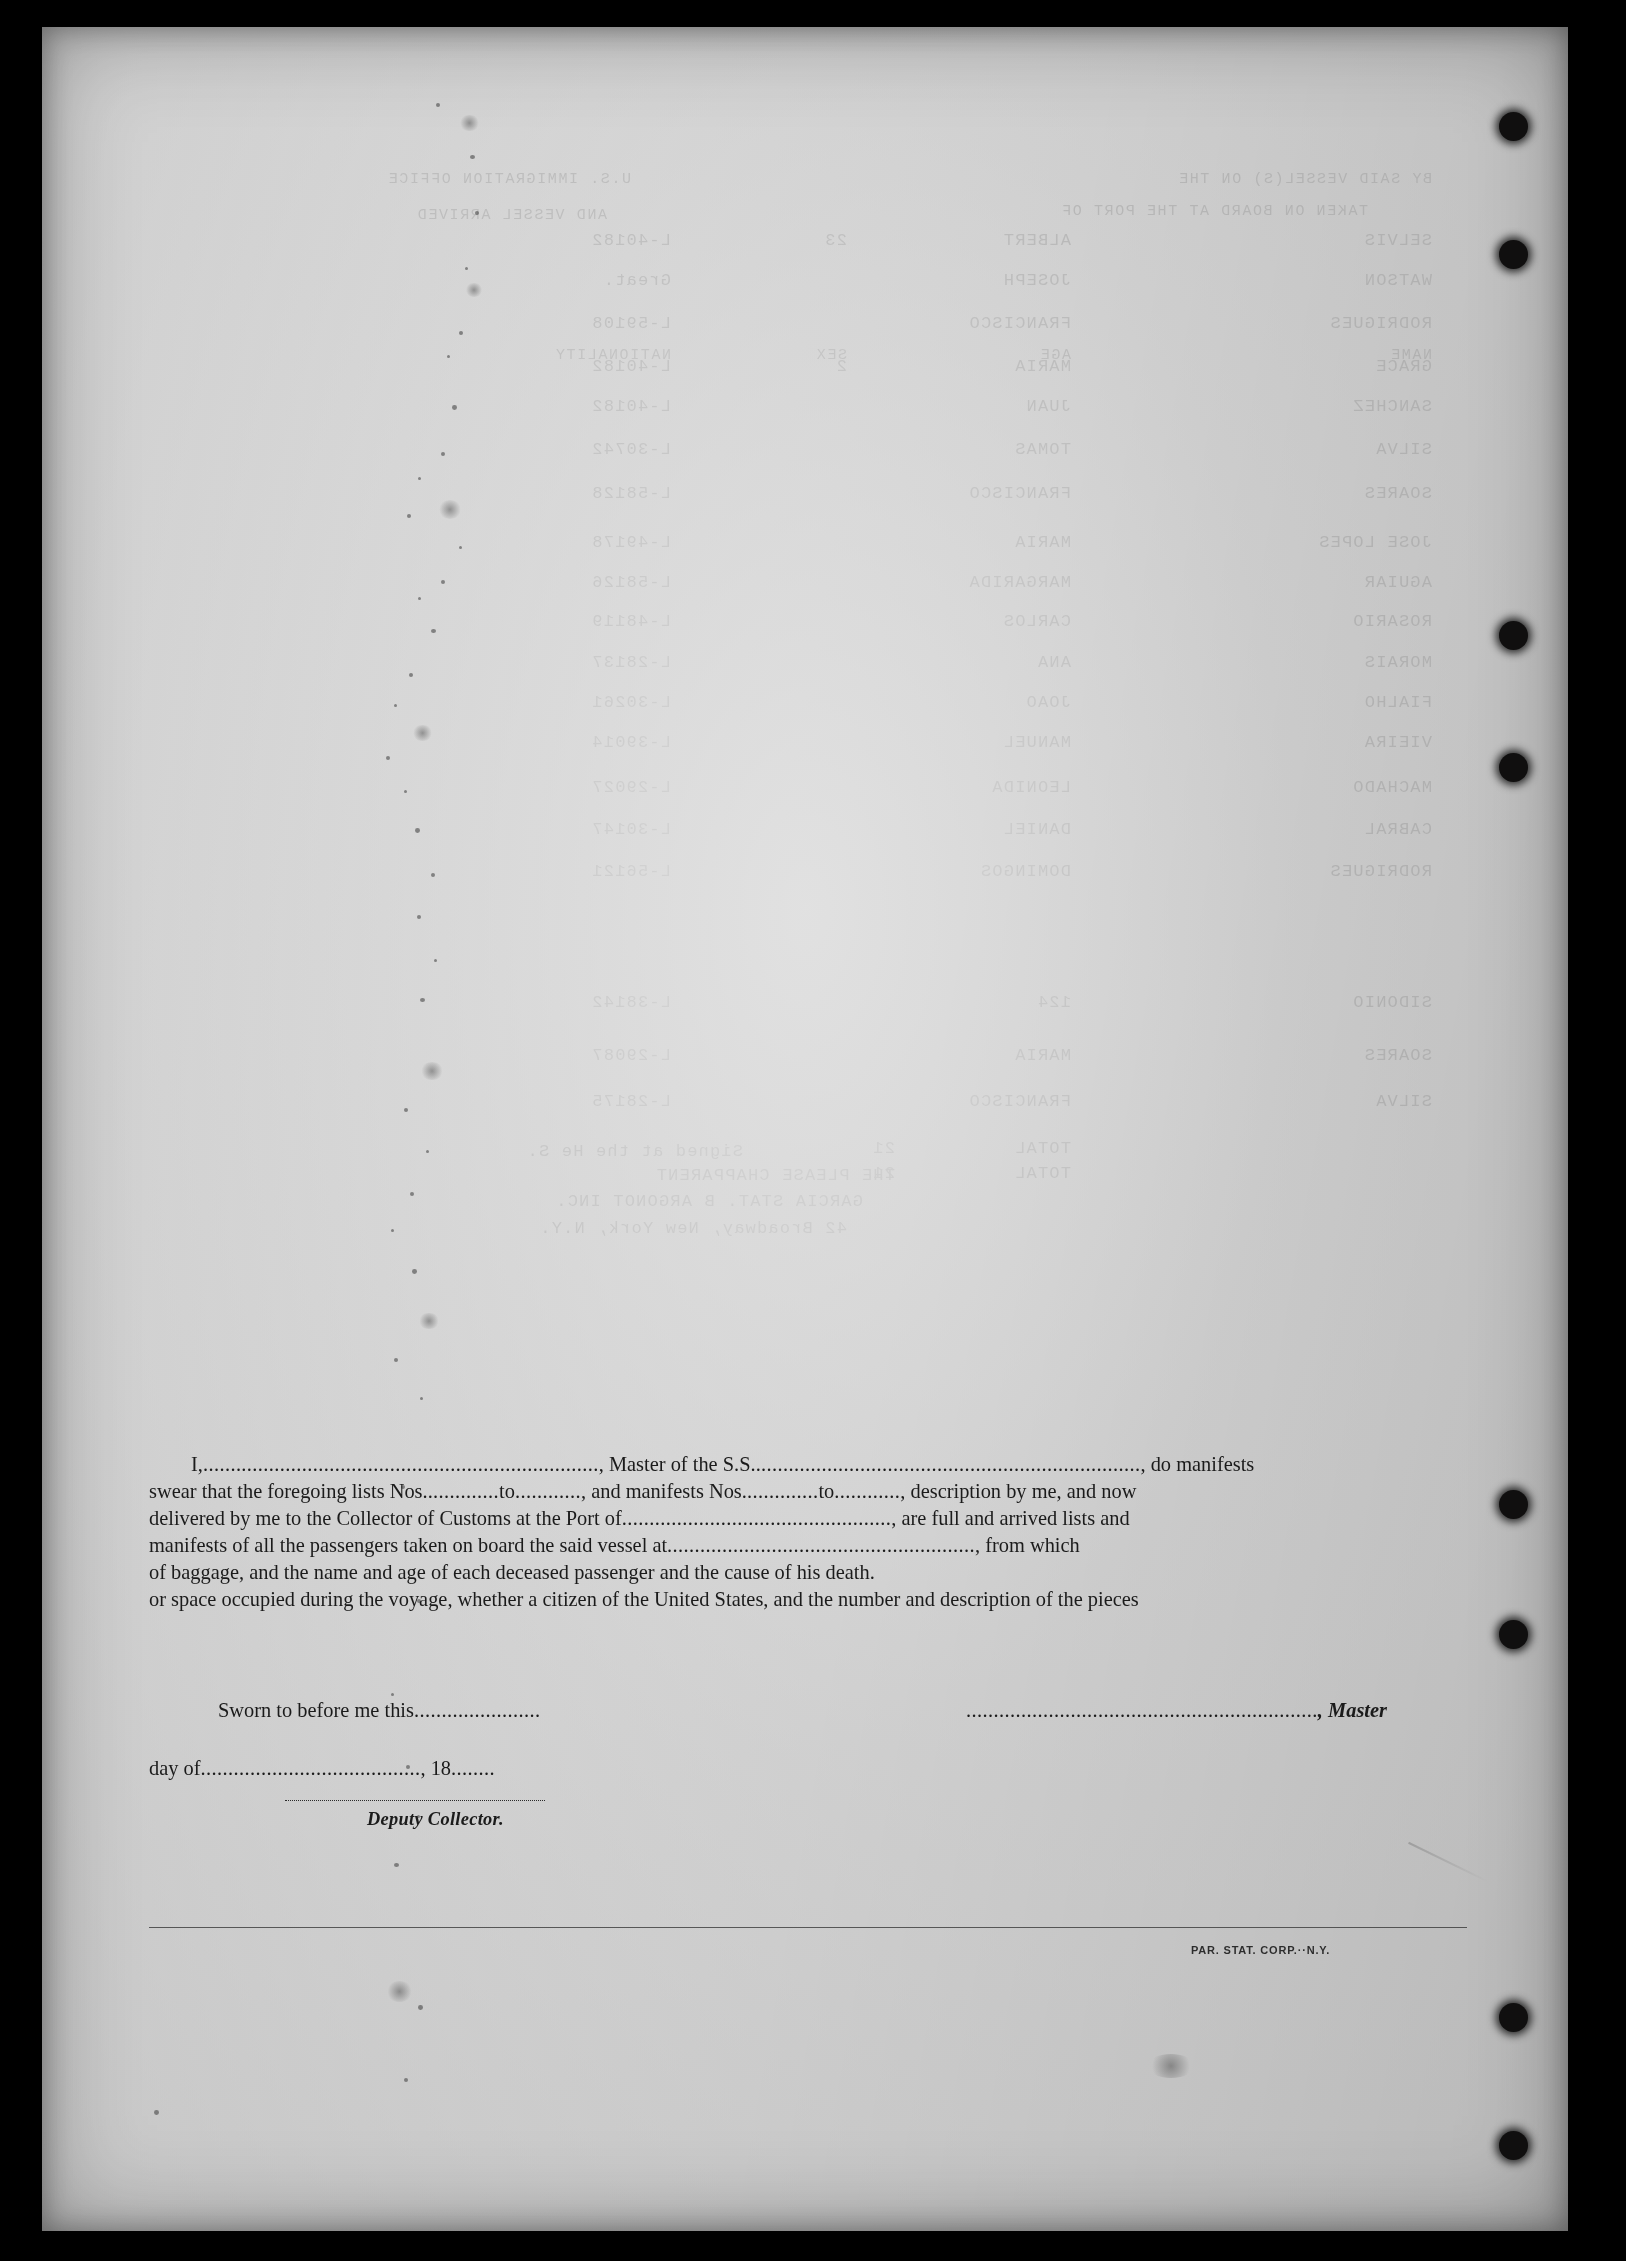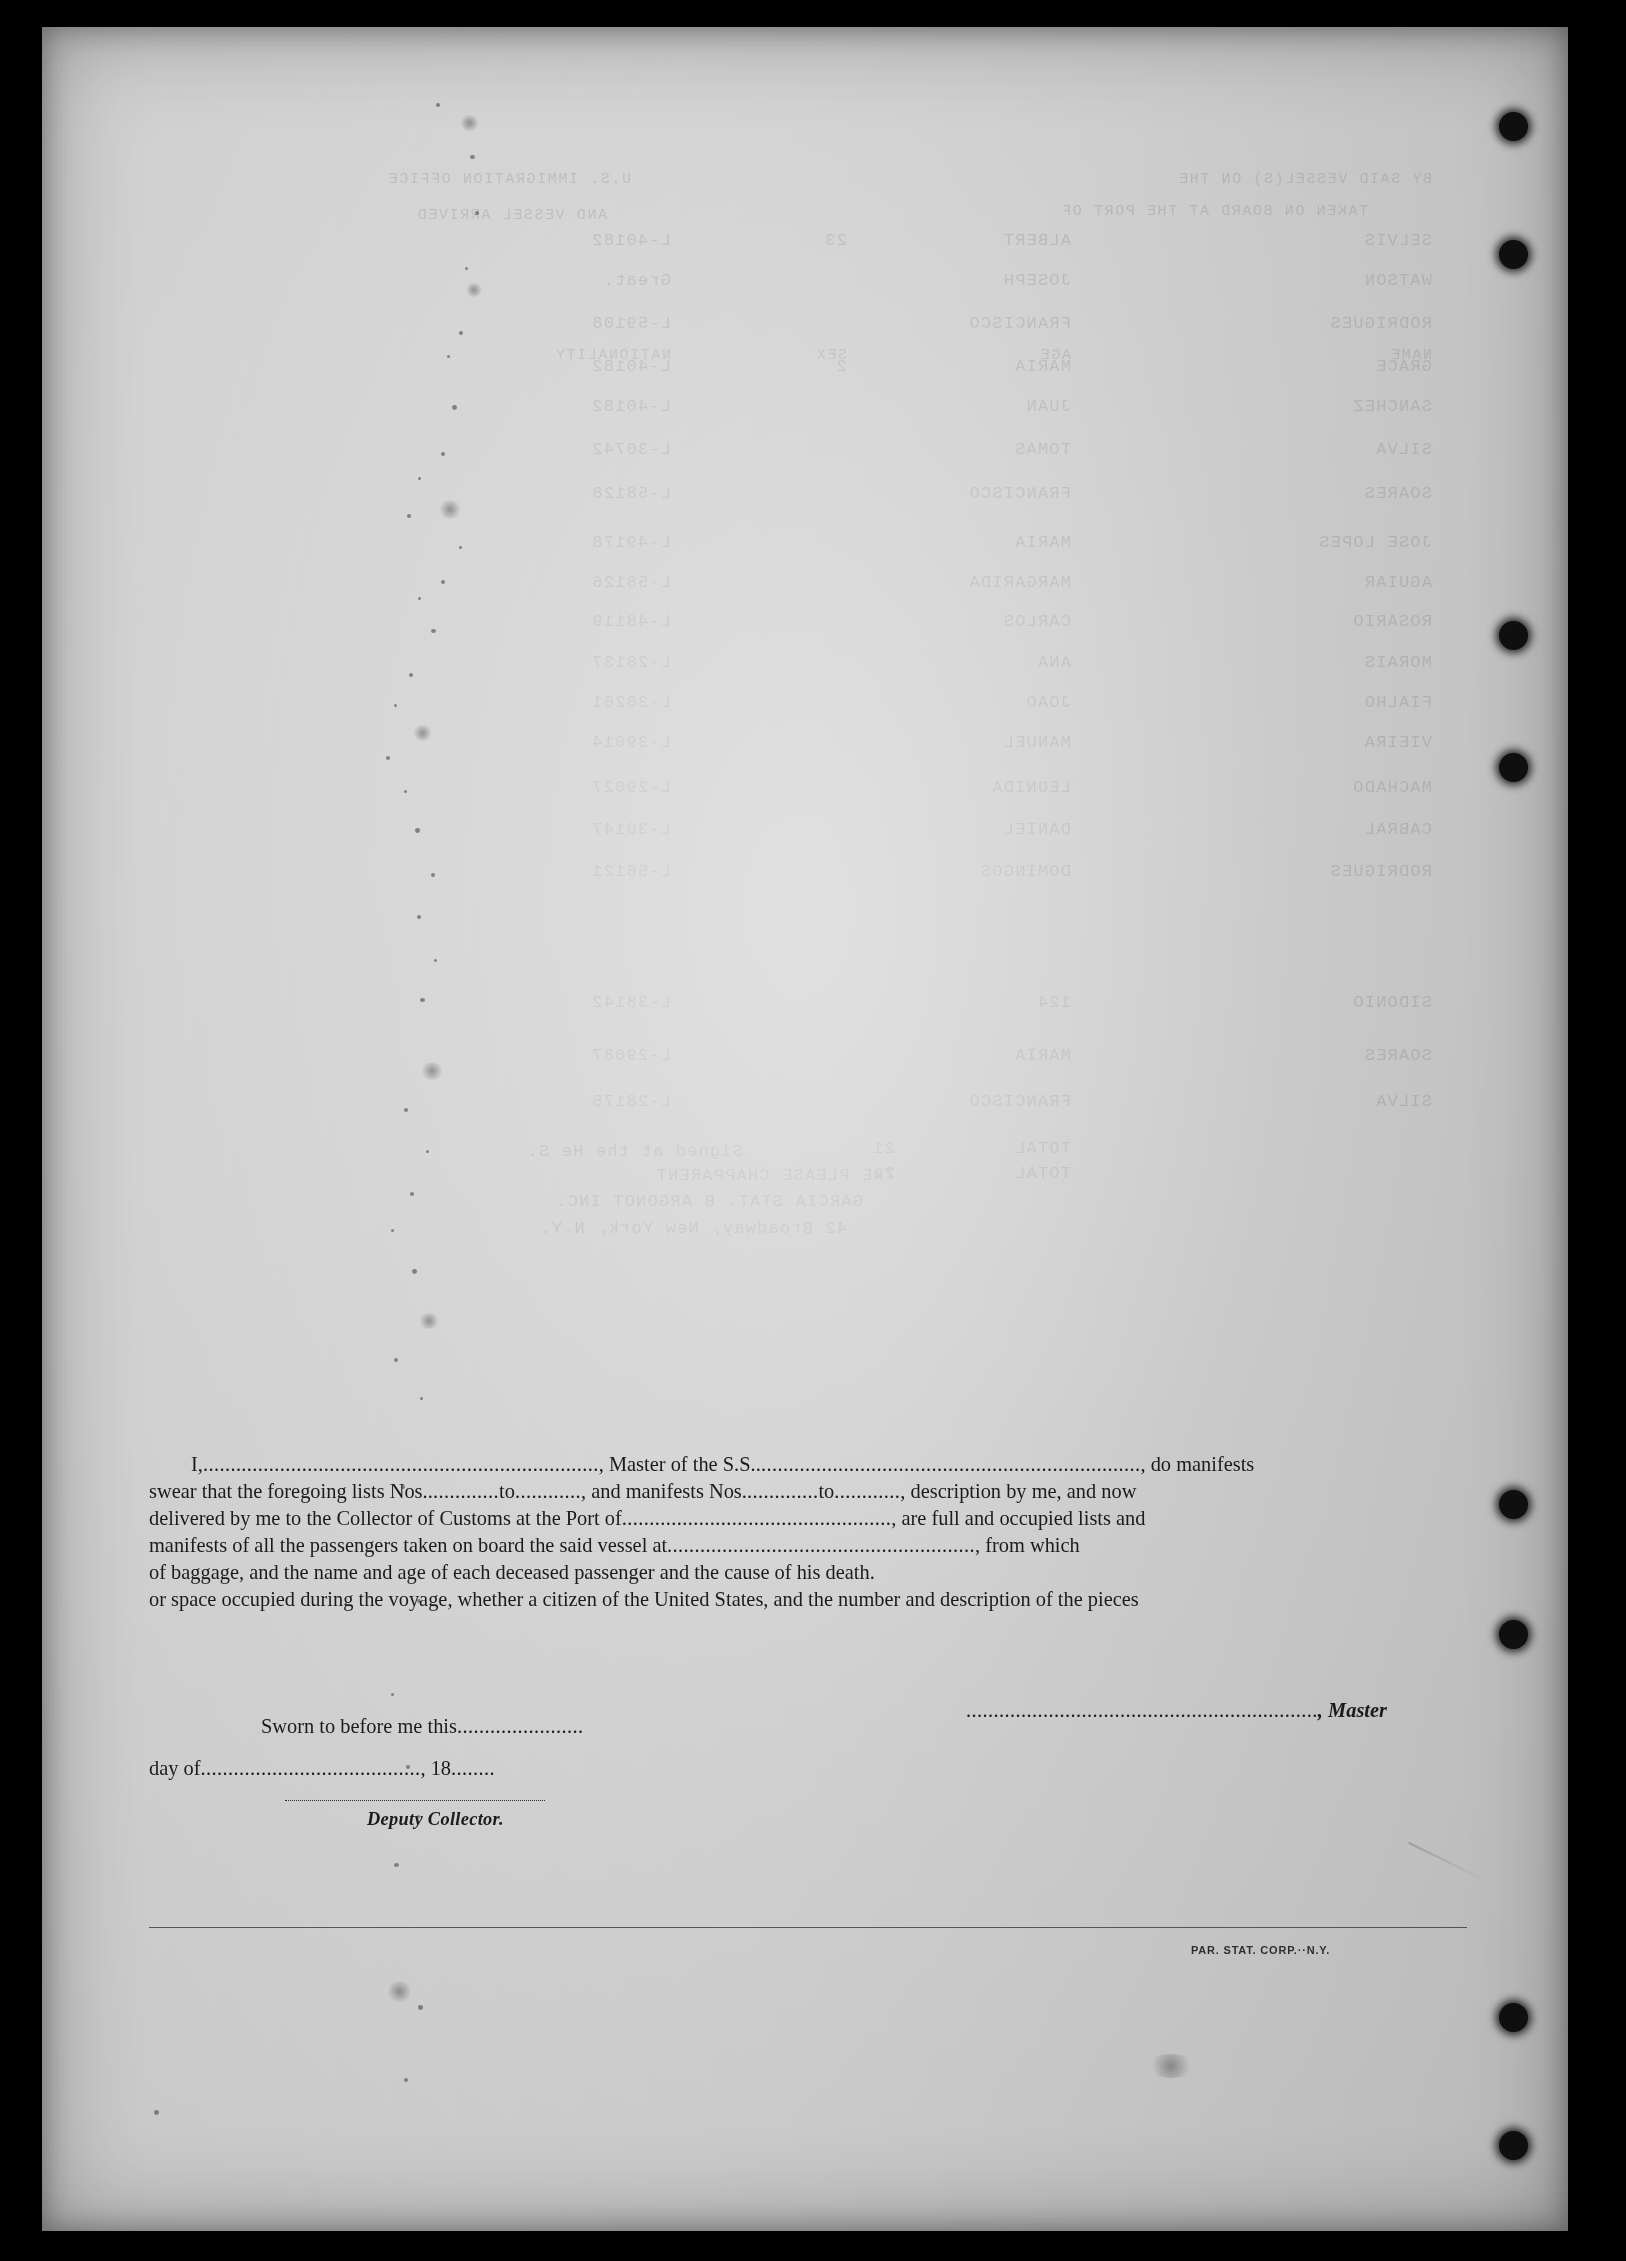--- a/index.html
+++ b/index.html
@@ -111,21 +111,21 @@
 
   .sworn {
     position: absolute;
     left: 107px;
     top: 1670px;
     width: 1310px;
     font-size: 20.4px;
     line-height: 27px;
     color: #1b1b1b;
   }
-  .sworn-line1 { position: absolute; left: 69px; top: 16px; margin-left: 43px; }
+  .sworn-line1 { position: absolute; left: 69px; top: 0; }
   .sworn-line2 { position: absolute; left: 0; top: 58px; }
   .deputy-rule {
     position: absolute;
     left: 136px;
     top: 103px;
     width: 260px;
     border-bottom: 0.8px dotted #2a2a2a;
   }
   .deputy-label {
     position: absolute;
@@ -327,21 +327,21 @@
   <div class="smudge" style="left:1105px; top:2027px; width:48px; height:24px;"></div>
 
   <div class="affidavit">
     <p>
       <span class="indent"></span><span>I,</span><span class="dots-fill">........................................................................</span><span>, Master of the S.S.</span><span class="dots-fill">......................................................................</span><span>, do manifests</span>
     </p>
     <p>
       <span>swear that the foregoing lists Nos.</span><span class="dots-fill">.............</span><span>to</span><span class="dots-fill">............</span><span>, and manifests Nos.</span><span class="dots-fill">.............</span><span>to</span><span class="dots-fill">............</span><span>, description by me, and now</span>
     </p>
     <p>
-      <span>delivered by me to the Collector of Customs at the Port of</span><span class="dots-fill">.................................................</span><span>, are full and occupied lists and</span>
+      <span>delivered by me to the Collector of Customs at the Port of</span><span class="dots-fill">.................................................</span><span>, are full and arrived lists and</span>
     </p>
     <p>
       <span>manifests of all the passengers taken on board the said vessel at</span><span class="dots-fill">........................................................</span><span>, from which</span>
     </p>
     <p>of baggage, and the name and age of each deceased passenger and the cause of his death.</p>
     <p>or space occupied during the voyage, whether a citizen of the United States, and the number and description of the pieces</p>
   </div>
 
   <div class="sworn">
     <div class="sworn-line1">

